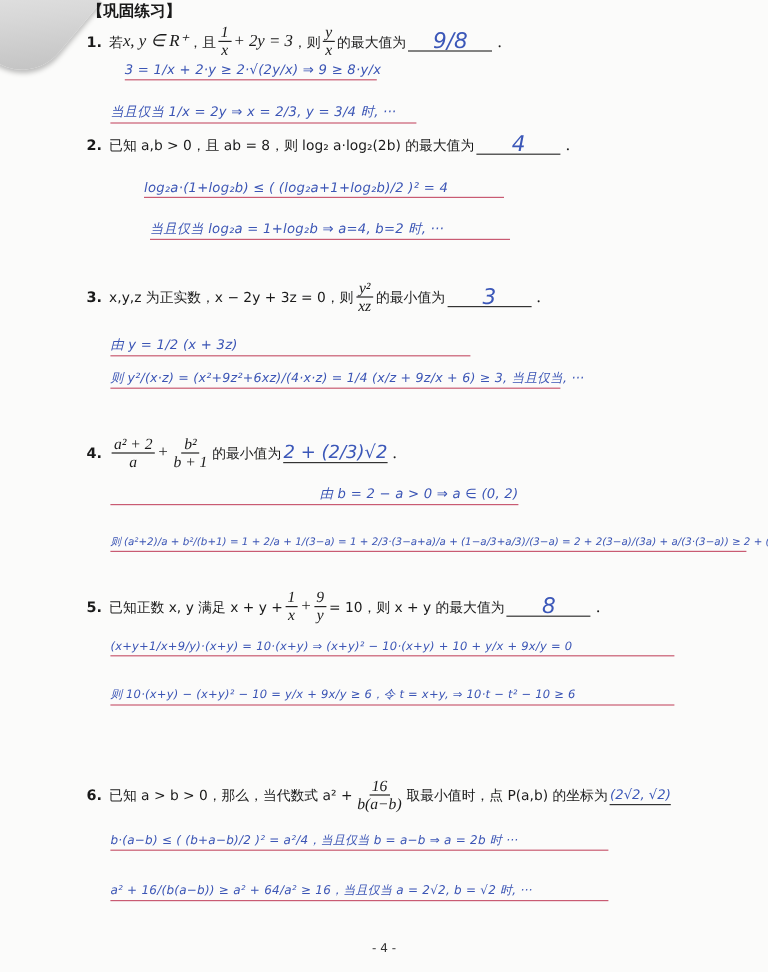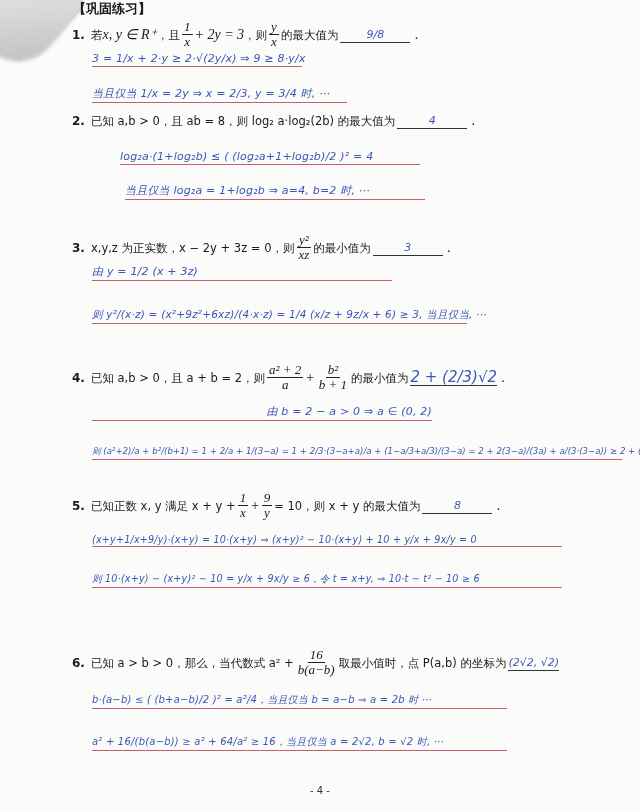--- a/index.html
+++ b/index.html
@@ -32,21 +32,21 @@
       display:inline-flex; flex-direction:column; align-items:center;
       vertical-align:middle; margin:0 2px; font-family:"Liberation Serif", serif;
       font-style:italic; font-size:13px; line-height:14px;
     }
     .frac .nu { border-bottom:1px solid #222; padding:0 2px; }
     .frac .de { padding:0 2px; }
     .blank {
       display:inline-block; border-bottom:1px solid #333; min-width:70px;
       text-align:center; margin-left:2px;
       font-family:"DejaVu Sans", sans-serif; font-style:italic;
-      color:#3b57b8; font-size:11px; line-height:15px;
+      color:#3b57b8; font-size:18px; line-height:15px;
     }
     .period { margin-left:4px; }
     .hw {
       position:absolute; left:92px;
       font-family:"DejaVu Sans", sans-serif; font-style:italic;
       color:#3b55b5; font-size:11px; letter-spacing:0.2px; white-space:nowrap;
       border-bottom:1.2px solid #c95b72;
       padding-bottom:1px;
     }
     .page-num {
@@ -73,21 +73,21 @@
   <i>+ 2y = 3</i>
   <span class="cn">，则</span>
   <span class="frac">
       <span class="nu">y</span>
       <span class="de">x</span>
     </span>
   <span class="cn">的最大值为</span>
   <span class="blank">9/8</span>
     <span class="period">.</span>
 </div>
-<div class="hw" style="top:52px; width:210px;">3 = 1/x + 2·y ≥ 2·√(2y/x)  ⇒  9 ≥ 8·y/x</div>
+<div class="hw" style="top:52px; width:210px;margin-left:12px;">3 = 1/x + 2·y ≥ 2·√(2y/x)  ⇒  9 ≥ 8·y/x</div>
 <div class="hw" style="top:86px; width:255px;">当且仅当 1/x = 2y ⇒ x = 2/3, y = 3/4 时, ···</div>
 
 <div class="problem" style="top:113px;">
   <span class="num">2.</span>
   <span class="cn">已知 a,b &gt; 0，且 ab = 8，则 log₂ a·log₂(2b) 的最大值为</span>
   <span class="blank">4</span>
     <span class="period">.</span>
 </div>
 <div class="hw" style="top:150px; width:300px;margin-left:28px;">log₂a·(1+log₂b) ≤ ( (log₂a+1+log₂b)/2 )² = 4</div>
 <div class="hw" style="top:183px; width:300px;margin-left:33px;">当且仅当 log₂a = 1+log₂b ⇒ a=4, b=2 时, ···</div>
@@ -96,26 +96,25 @@
   <span class="num">3.</span>
   <span class="cn">x,y,z 为正实数，x − 2y + 3z = 0，则</span>
   <span class="frac">
       <span class="nu">y²</span>
       <span class="de">xz</span>
     </span>
   <span class="cn">的最小值为</span>
   <span class="blank">3</span>
     <span class="period">.</span>
 </div>
-<div class="hw" style="top:264px; width:300px;">由 y = 1/2 (x + 3z)</div>
+<div class="hw" style="top:280px; width:300px;">由 y = 1/2 (x + 3z)</div>
 <div class="hw" style="top:308px; width:375px; font-size:10.5px;">则 y²/(x·z) = (x²+9z²+6xz)/(4·x·z) = 1/4 (x/z + 9z/x + 6) ≥ 3, 当且仅当, ···</div>
 
 <div class="problem" style="top:363px;">
   <span class="num">4.</span>
-  <span class="cn">已知 a,b &gt; 0，且 a + b = 2，则</span>
   <span class="frac">
       <span class="nu">a² + 2</span>
       <span class="de">a</span>
     </span>
   <i>+</i>
   <span class="frac">
       <span class="nu">b²</span>
       <span class="de">b + 1</span>
     </span>
   <span class="cn">的最小值为</span>

